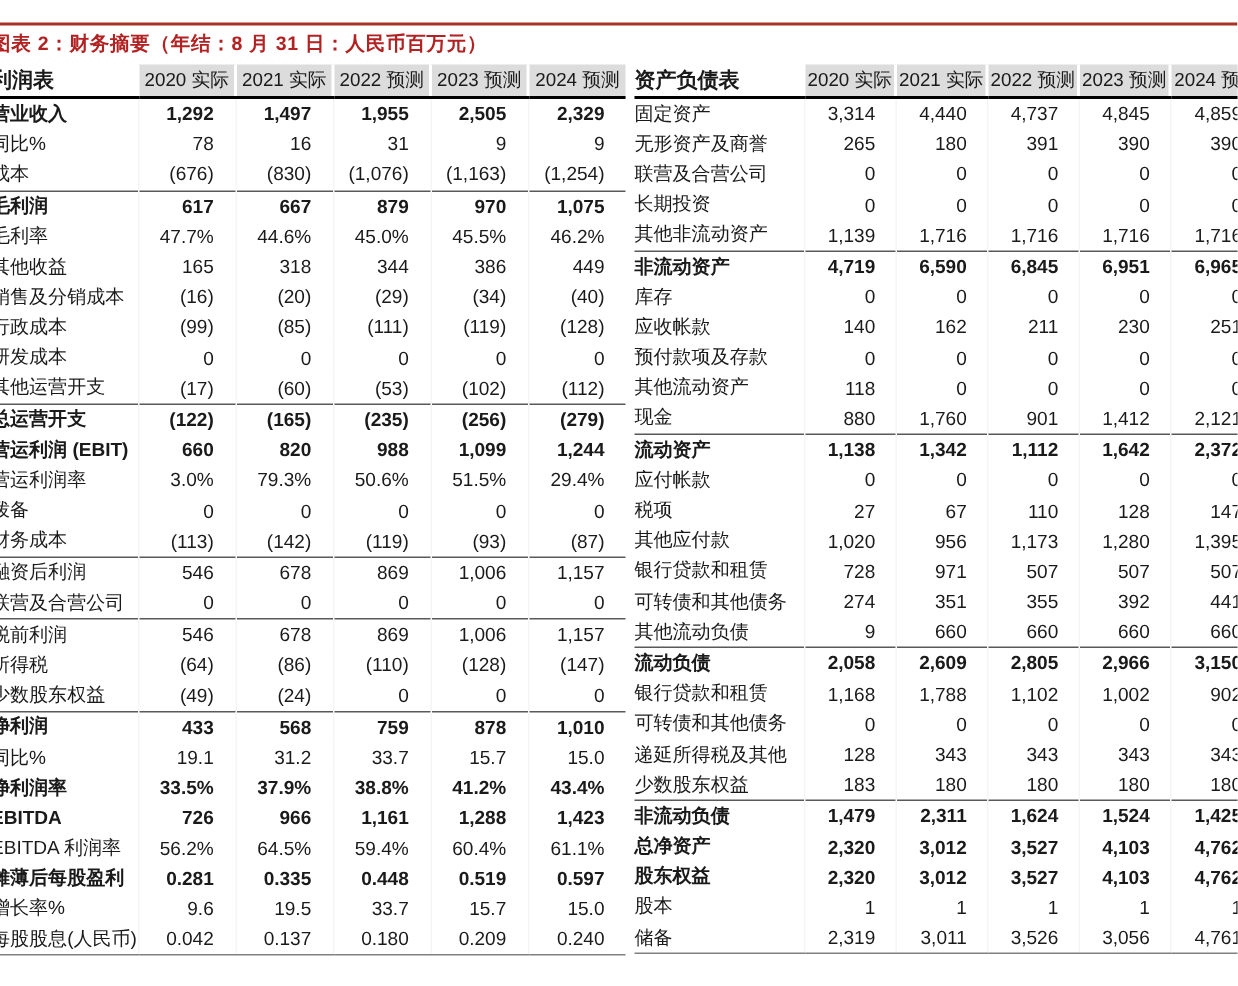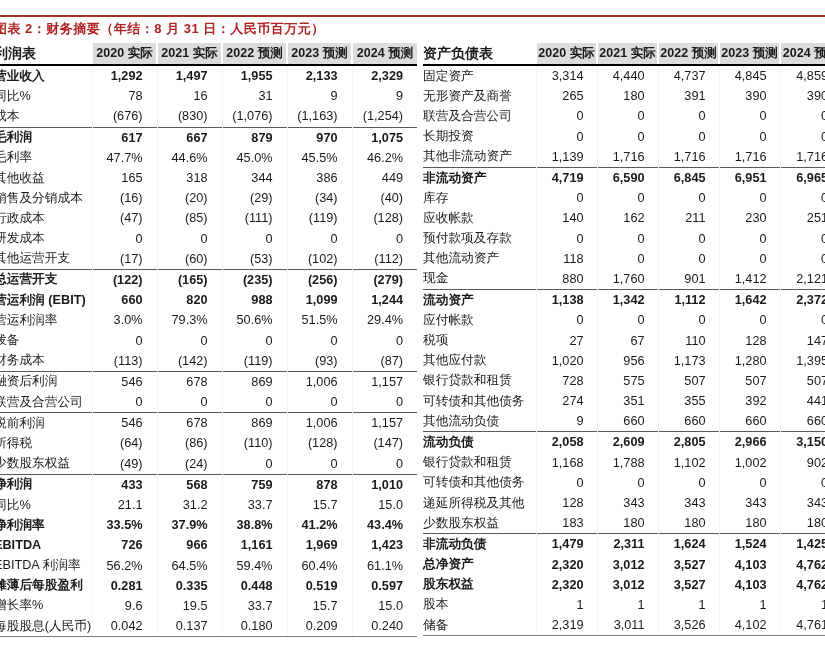--- a/index.html
+++ b/index.html
@@ -24,21 +24,21 @@
   #income{left:0;width:423px;}
   #balance{left:429px;width:418px;}
   table.fin{border-collapse:collapse;table-layout:fixed;width:100%;}
   th,td{padding:0;vertical-align:middle;}
   thead th{height:21px;border-bottom:2px solid #000;}
   th.label{
     text-align:left;font-weight:700;font-size:14px;background:#fff;white-space:nowrap;
   }
   th.num{
     background:var(--header-bg);border-left:2px solid #fff;
-    font-weight:700;font-size:12.5px;text-align:center;white-space:nowrap;
+    font-weight:400;font-size:12.5px;text-align:center;white-space:nowrap;
   }
   tbody td{height:20.2px;font-size:12.7px;}
   td.label{text-align:left;white-space:nowrap;}
   td.num{text-align:right;padding-right:14px;white-space:nowrap;border-left:1px solid #f5f5f5;}
   #balance td.num{padding-right:13px;}
   #income col.c-label{width:98px;}
   #income col.c-num{width:65px;}
   #balance col.c-label{width:113px;}
   #balance col.c-num{width:61px;}
   tr.bold td{font-weight:700;}
@@ -72,21 +72,21 @@
             <th class="num">2023 预测</th>
             <th class="num">2024 预测</th>
           </tr>
         </thead>
         <tbody>
           <tr class="bold">
             <td class="label">营业收入</td>
             <td class="num">1,292</td>
             <td class="num">1,497</td>
             <td class="num">1,955</td>
-            <td class="num">2,133</td>
+            <td class="num">2,505</td>
             <td class="num">2,329</td>
           </tr>
           <tr>
             <td class="label">同比%</td>
             <td class="num">78</td>
             <td class="num">16</td>
             <td class="num">31</td>
             <td class="num">9</td>
             <td class="num">9</td>
           </tr>
@@ -125,21 +125,21 @@
           <tr>
             <td class="label">销售及分销成本</td>
             <td class="num">(16)</td>
             <td class="num">(20)</td>
             <td class="num">(29)</td>
             <td class="num">(34)</td>
             <td class="num">(40)</td>
           </tr>
           <tr>
             <td class="label">行政成本</td>
-            <td class="num">(47)</td>
+            <td class="num">(99)</td>
             <td class="num">(85)</td>
             <td class="num">(111)</td>
             <td class="num">(119)</td>
             <td class="num">(128)</td>
           </tr>
           <tr>
             <td class="label">研发成本</td>
             <td class="num">0</td>
             <td class="num">0</td>
             <td class="num">0</td>
@@ -237,40 +237,40 @@
           <tr class="bold line-above">
             <td class="label">净利润</td>
             <td class="num">433</td>
             <td class="num">568</td>
             <td class="num">759</td>
             <td class="num">878</td>
             <td class="num">1,010</td>
           </tr>
           <tr>
             <td class="label">同比%</td>
-            <td class="num">21.1</td>
+            <td class="num">19.1</td>
             <td class="num">31.2</td>
             <td class="num">33.7</td>
             <td class="num">15.7</td>
             <td class="num">15.0</td>
           </tr>
           <tr class="bold">
             <td class="label">净利润率</td>
             <td class="num">33.5%</td>
             <td class="num">37.9%</td>
             <td class="num">38.8%</td>
             <td class="num">41.2%</td>
             <td class="num">43.4%</td>
           </tr>
           <tr class="bold">
             <td class="label">EBITDA</td>
             <td class="num">726</td>
             <td class="num">966</td>
             <td class="num">1,161</td>
-            <td class="num">1,969</td>
+            <td class="num">1,288</td>
             <td class="num">1,423</td>
           </tr>
           <tr>
             <td class="label">EBITDA 利润率</td>
             <td class="num">56.2%</td>
             <td class="num">64.5%</td>
             <td class="num">59.4%</td>
             <td class="num">60.4%</td>
             <td class="num">61.1%</td>
           </tr>
@@ -439,21 +439,21 @@
             <td class="label">其他应付款</td>
             <td class="num">1,020</td>
             <td class="num">956</td>
             <td class="num">1,173</td>
             <td class="num">1,280</td>
             <td class="num">1,395</td>
           </tr>
           <tr>
             <td class="label">银行贷款和租赁</td>
             <td class="num">728</td>
-            <td class="num">575</td>
+            <td class="num">971</td>
             <td class="num">507</td>
             <td class="num">507</td>
             <td class="num">507</td>
           </tr>
           <tr>
             <td class="label">可转债和其他债务</td>
             <td class="num">274</td>
             <td class="num">351</td>
             <td class="num">355</td>
             <td class="num">392</td>
@@ -537,19 +537,19 @@
             <td class="num">1</td>
             <td class="num">1</td>
             <td class="num">1</td>
             <td class="num">1</td>
           </tr>
           <tr>
             <td class="label">储备</td>
             <td class="num">2,319</td>
             <td class="num">3,011</td>
             <td class="num">3,526</td>
-            <td class="num">4,102</td>
+            <td class="num">3,056</td>
             <td class="num">4,761</td>
           </tr>
         </tbody>
       </table>
   </section>
 </div>
 
 </body></html>

